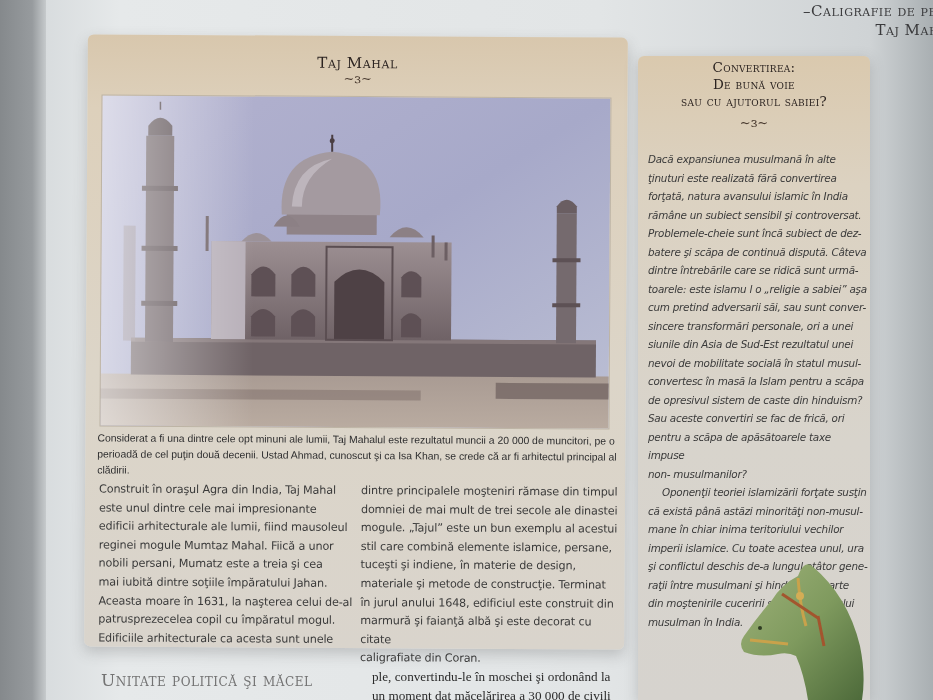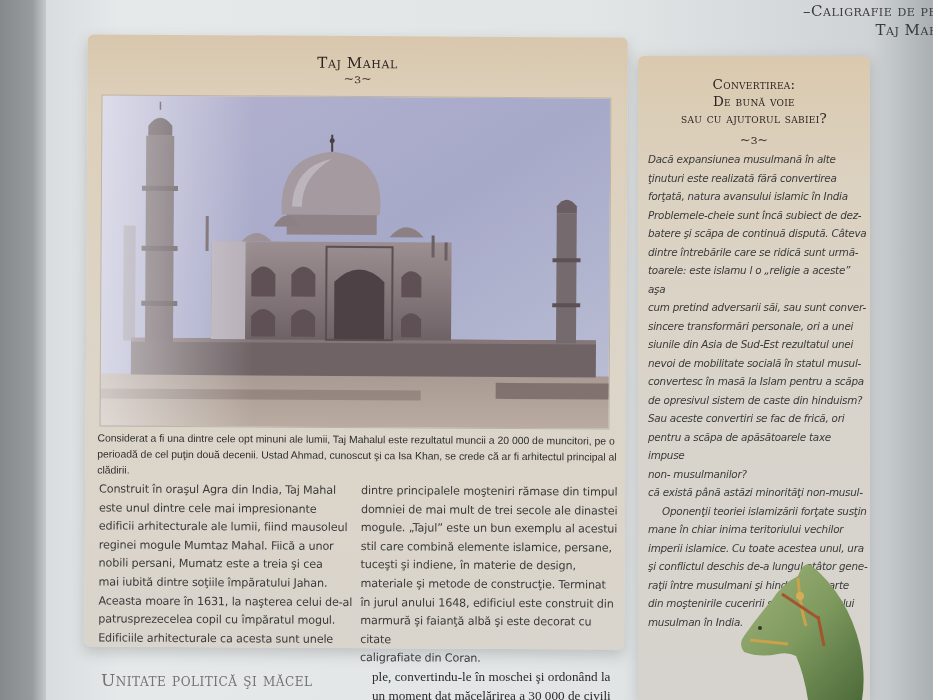--- a/index.html
+++ b/index.html
@@ -56,21 +56,21 @@
   .col-right { left:276px; }
 
   
   .conv-box {
     position:absolute; left:638px; top:56px; width:232px; height:644px;
     background: linear-gradient(180deg, #dac9ae 0%, #dcd2c1 20%, #d8d4cc 60%, #d6d3ce 100%);
     border-radius:6px 6px 0 0;
     box-shadow: 0 4px 14px rgba(80,80,80,0.25);
   }
   .conv-title {
-    text-align:center; margin-top:20px;
+    text-align:center; margin-top:3px;
     font-family:"DejaVu Serif", serif; font-variant: small-caps;
     font-size:13.5px; line-height:17px; color:#2b2320; letter-spacing:0.3px;
   }
   .conv-body {
     position:absolute; left:10px; top:94px; width:222px;
     font-family:"DejaVu Sans", sans-serif; font-size:10.4px; line-height:18.5px;
     color:#3a3a3a; letter-spacing:-0.25px;
   }
   .conv-body p { margin:0;font-style:italic; }
   .horse {
@@ -210,37 +210,38 @@
     <div>De bună voie</div>
     <div>sau cu ajutorul sabiei?</div>
   </div>
   <div class="ornament" style="margin-top:6px;">~ɜ~</div>
 
   <div class="conv-body">
     <p>
       <span style="display:block">Dacă expansiunea musulmană în alte</span>
       <span style="display:block">ţinuturi este realizată fără convertirea</span>
       <span style="display:block">forţată, natura avansului islamic în India</span>
+      <span style="display:block">rămâne un subiect sensibil şi controversat.</span>
       <span style="display:block">Problemele-cheie sunt încă subiect de dez-</span>
       <span style="display:block">batere şi scăpa de continuă dispută. Câteva</span>
       <span style="display:block">dintre întrebările care se ridică sunt urmă-</span>
-      <span style="display:block">toarele: este islamu l o „religie a aceste” aşa</span>
+      <span style="display:block">toarele: este islamu l o „religie a sabiei” aşa</span>
       <span style="display:block">cum pretind adversarii săi, sau sunt conver-</span>
       <span style="display:block">sincere transformări personale, ori a unei</span>
       <span style="display:block">siunile din Asia de Sud-Est rezultatul unei</span>
       <span style="display:block">nevoi de mobilitate socială în statul musul-</span>
       <span style="display:block">convertesc în masă la Islam pentru a scăpa</span>
       <span style="display:block">de opresivul sistem de caste din hinduism?</span>
       <span style="display:block">Sau aceste convertiri se fac de frică, ori</span>
       <span style="display:block">pentru a scăpa de apăsătoarele taxe impuse</span>
       <span style="display:block">non- musulmanilor?</span>
     </p>
     <p>
+      <span style="display:block; padding-left:14px">Oponenţii teoriei islamizării forţate susţin</span>
       <span style="display:block">că există până astăzi minorităţi non-musul-</span>
-      <span style="display:block; padding-left:14px">Oponenţii teoriei islamizării forţate susţin</span>
       <span style="display:block">mane în chiar inima teritoriului vechilor</span>
       <span style="display:block">imperii islamice. Cu toate acestea unul, ura</span>
       <span style="display:block">şi conflictul deschis de-a lungul atâtor gene-</span>
       <span style="display:block">raţii între musulmani şi hinduşi fac parte</span>
       <span style="display:block">din moştenirile cuceririi şi imperialismului</span>
       <span style="display:block">musulman în India.</span>
     </p>
   </div>
 
   <svg class="horse" viewBox="0 0 130 144">

